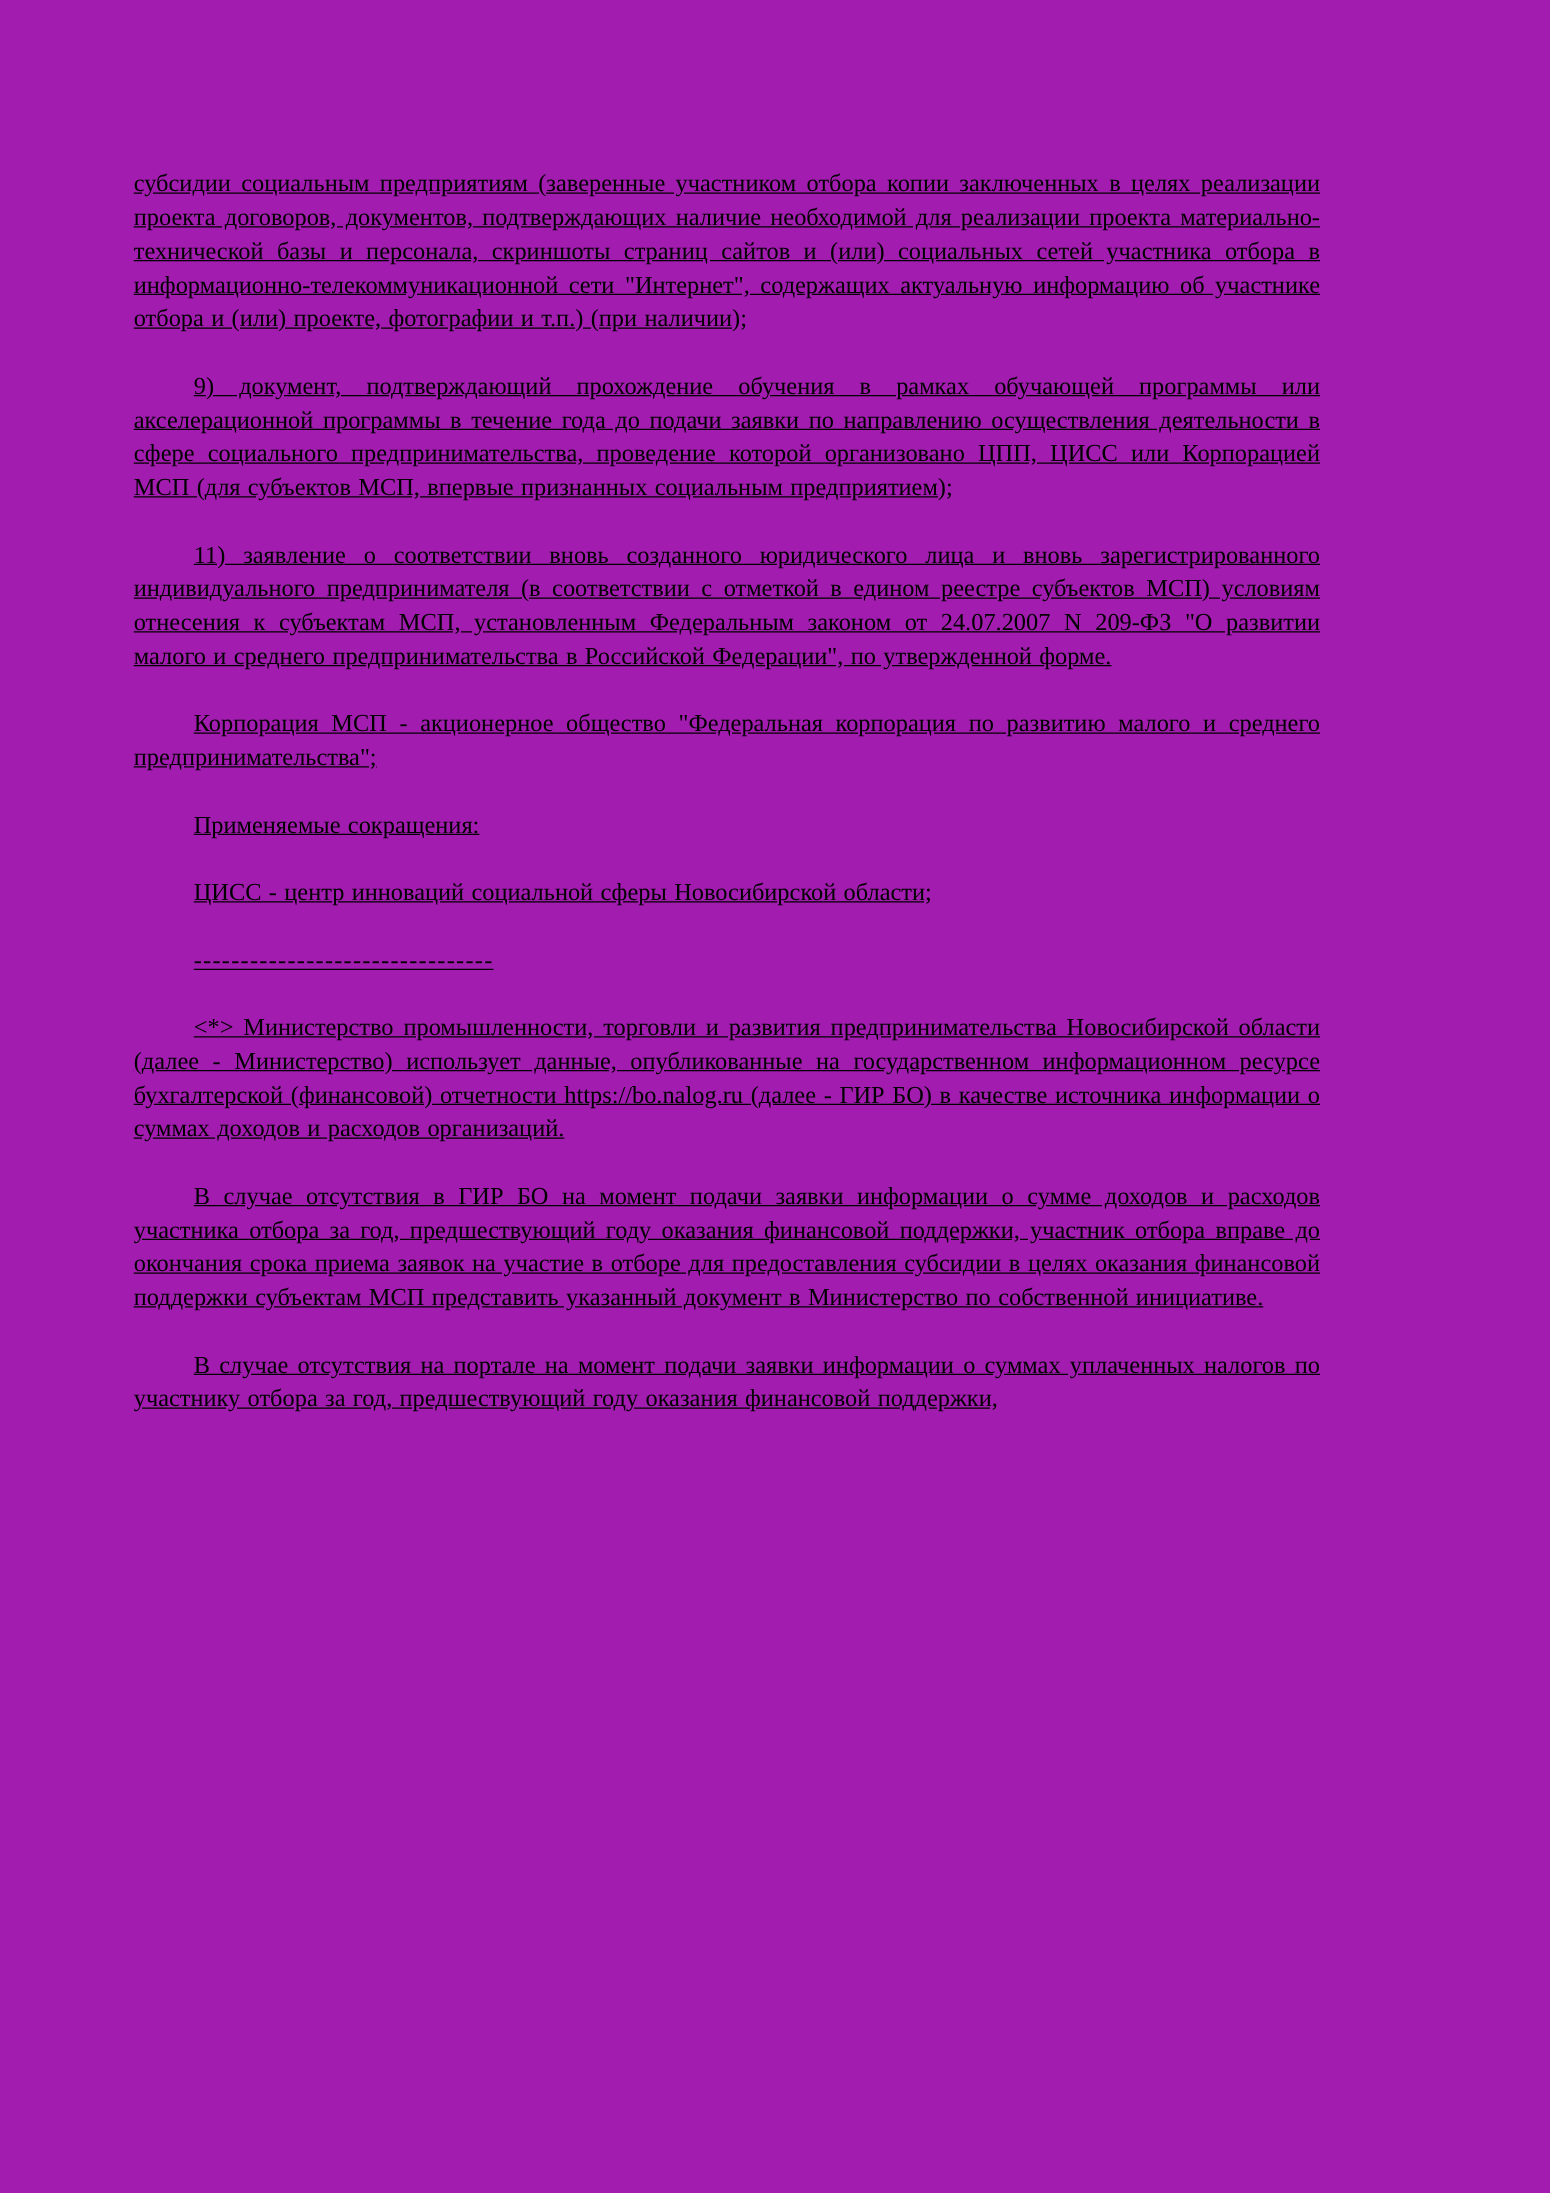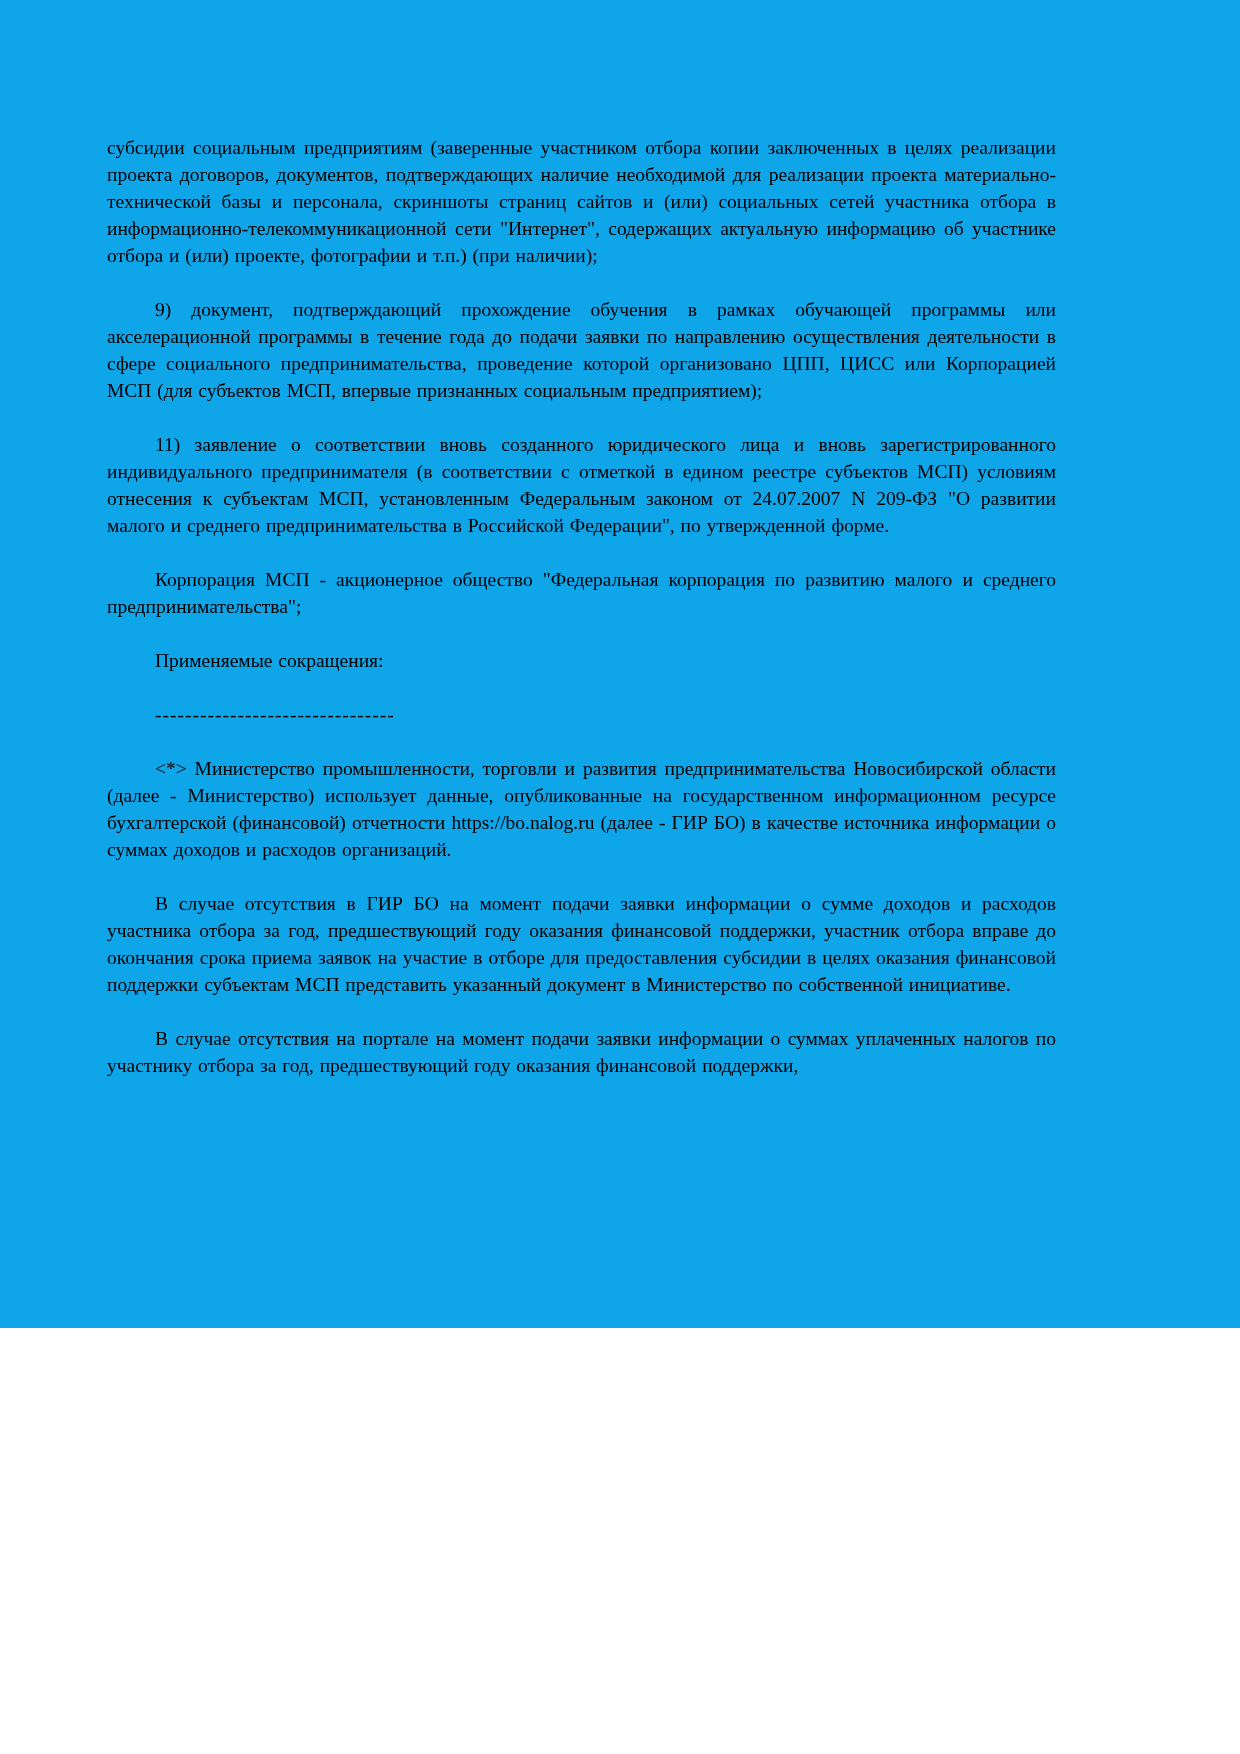--- a/index.html
+++ b/index.html
@@ -10,23 +10,24 @@
     }
     body {
       width: 1240px;
       height: 1754px;
       font-family: "Liberation Serif", "DejaVu Serif", serif;
       overflow: hidden;
     }
     .page {
       box-sizing: border-box;
       width: 1240px;
-      height: 1328px;
+      height: 1754px;
       padding: 134px 184px 60px 107px;
-      background: #0ea5e9;
+      background: #a21caf;
+      text-decoration: underline;
     }
     .doc-body p {
       margin: 0 0 27px 0;
       font-size: 19.5px;
       line-height: 27px;
       text-align: justify;
       word-spacing: 1px;
     }
     .doc-body p.indent {
       text-indent: 48px;
@@ -46,20 +47,21 @@
 
     <p class="indent">9) документ, подтверждающий прохождение обучения в рамках обучающей программы или акселерационной программы в течение года до подачи заявки по направлению осуществления деятельности в сфере социального предпринимательства, проведение которой организовано ЦПП, ЦИСС или Корпорацией МСП (для субъектов МСП, впервые признанных социальным предприятием);</p>
 
 
     <p class="indent">11) заявление о соответствии вновь созданного юридического лица и вновь зарегистрированного индивидуального предпринимателя (в соответствии с отметкой в едином реестре субъектов МСП) условиям отнесения к субъектам МСП, установленным Федеральным законом от 24.07.2007 N 209-ФЗ "О развитии малого и среднего предпринимательства в Российской Федерации", по утвержденной форме.</p>
 
     <p class="indent">Корпорация МСП - акционерное общество "Федеральная корпорация по развитию малого и среднего предпринимательства";</p>
 
     <p class="indent">Применяемые сокращения:</p>
 
+    <p class="indent">ЦИСС - центр инноваций социальной сферы Новосибирской области;</p>
 
 
     <p class="indent divider">--------------------------------</p>
 
     <p class="indent">&lt;*&gt; Министерство промышленности, торговли и развития предпринимательства Новосибирской области (далее - Министерство) использует данные, опубликованные на государственном информационном ресурсе бухгалтерской (финансовой) отчетности https://bo.nalog.ru (далее - ГИР БО) в качестве источника информации о суммах доходов и расходов организаций.</p>
 
     <p class="indent">В случае отсутствия в ГИР БО на момент подачи заявки информации о сумме доходов и расходов участника отбора за год, предшествующий году оказания финансовой поддержки, участник отбора вправе до окончания срока приема заявок на участие в отборе для предоставления субсидии в целях оказания финансовой поддержки субъектам МСП представить указанный документ в Министерство по собственной инициативе.</p>
 
 
     <p class="indent">В случае отсутствия на портале на момент подачи заявки информации о суммах уплаченных налогов по участнику отбора за год, предшествующий году оказания финансовой поддержки,</p>

